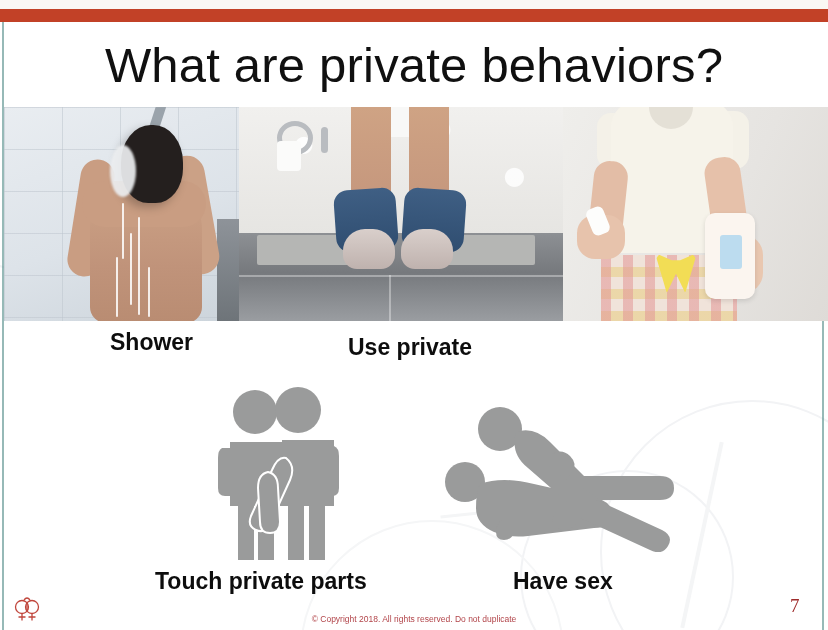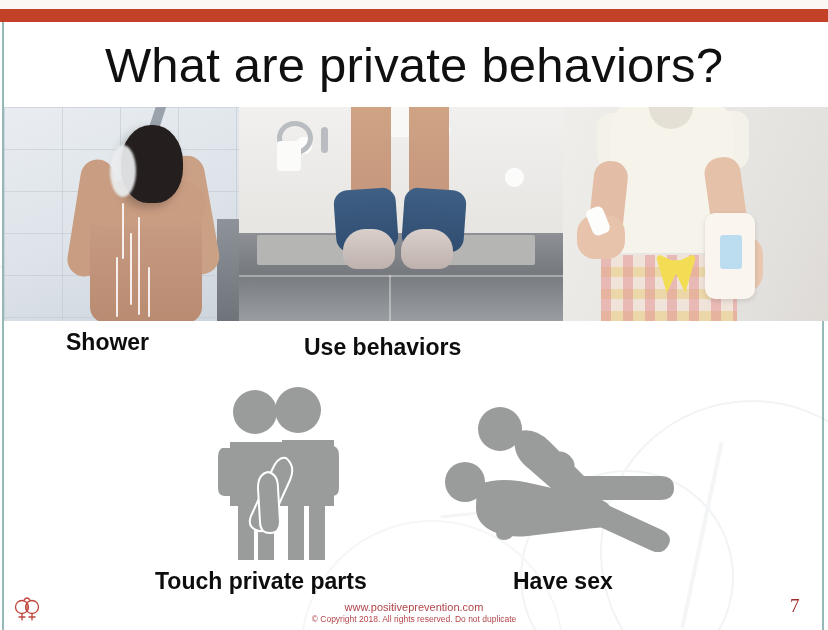--- a/index.html
+++ b/index.html
@@ -264,21 +264,21 @@
     background: #f2dd55; border-radius: 10px 10px 18px 18px;
     clip-path: polygon(0 0, 40% 18%, 60% 18%, 100% 0, 72% 100%, 50% 52%, 28% 100%);
   }
 
   
   .labels-row1 {
     position: absolute;
     left: 4px; top: 325px; width: 824px; height: 42px;
   }
   .label-1 {
-    position: absolute; font-size: 23px; font-weight: bold; color: #0d0d0d;
+    position: absolute; font-size: 23px; font-weight: bold; color: #0d0d0d; margin-left: 44px;
   }
   .lbl-shower   { left: 62px;  top: 4px; }
   .lbl-bathroom { left: 300px; top: 9px; }
   .lbl-period   { left: 583px; top: 6px; }
 
   
   .picto-touch {
     position: absolute; left: 212px; top: 386px; width: 140px; height: 176px;
   }
   .picto-sex {
@@ -382,21 +382,21 @@
       <div class="p3-hand-l"></div>
       <div class="p3-tampon"></div>
       <div class="p3-hand-r"></div>
       <div class="p3-pad"></div>
       <div class="p3-pad-core"></div>
     </div>
   </div>
 
   <div class="labels-row1">
     <div class="label-1 lbl-shower">Shower</div>
-    <div class="label-1 lbl-bathroom">Use behaviors</div>
+    <div class="label-1 lbl-bathroom">Use private</div>
   </div>
 
   <div class="picto-touch">
     <svg viewBox="0 0 140 176" width="140" height="176" aria-hidden="true">
       <g fill="#9a9b9b">
         <circle cx="43" cy="26" r="22"></circle>
         <circle cx="86" cy="24" r="23"></circle>
         <path d="M18 56 h52 v64 h-8 v54 h-16 v-54 h-4 v54 H26 v-54 h-8 Z"></path>
         <path d="M70 54 h52 v66 h-9 v54 H97 v-54 h-5 v54 H76 v-54 h-6 Z"></path>
         <path d="M10 62 q-4 2 -4 10 v30 q0 8 7 8 h8 V62 Z"></path>
@@ -421,21 +421,20 @@
         <path d="M146 74 h76 q14 0 14 12 q0 12 -14 12 h-76 Z"></path>
         <path d="M150 94 l74 34 q12 6 6 16 q-6 10 -18 4 l-74 -34 q-12 -6 -6 -16 q6 -10 18 -4 Z"></path>
         <path d="M160 96 l-22 26 q-8 10 -18 4 q-10 -6 -2 -16 l24 -26 Z"></path>
       </g>
     </svg>
   </div>
 
   <div class="label-2 lbl-touch">Touch private parts</div>
   <div class="label-2 lbl-sex">Have sex</div>
 
-  <div class="footer-site">www.positiveprevention.com</div>
   <div class="footer-copy">© Copyright 2018. All  rights reserved. Do not duplicate</div>
   <div class="page-num">7</div>
 
   <div class="logo">
     <svg viewBox="0 0 34 28" width="34" height="28" aria-hidden="true">
       <g fill="none" stroke="#c0463c" stroke-width="1.3">
         <circle cx="12" cy="11" r="6.5"></circle>
         <circle cx="22" cy="11" r="6.5"></circle>
         <path d="M12 17.5 v7 M8.5 21 h7 M22 17.5 v7 M18.5 21 h7"></path>
         <path d="M14 4 q3 -4 6 0"></path>

